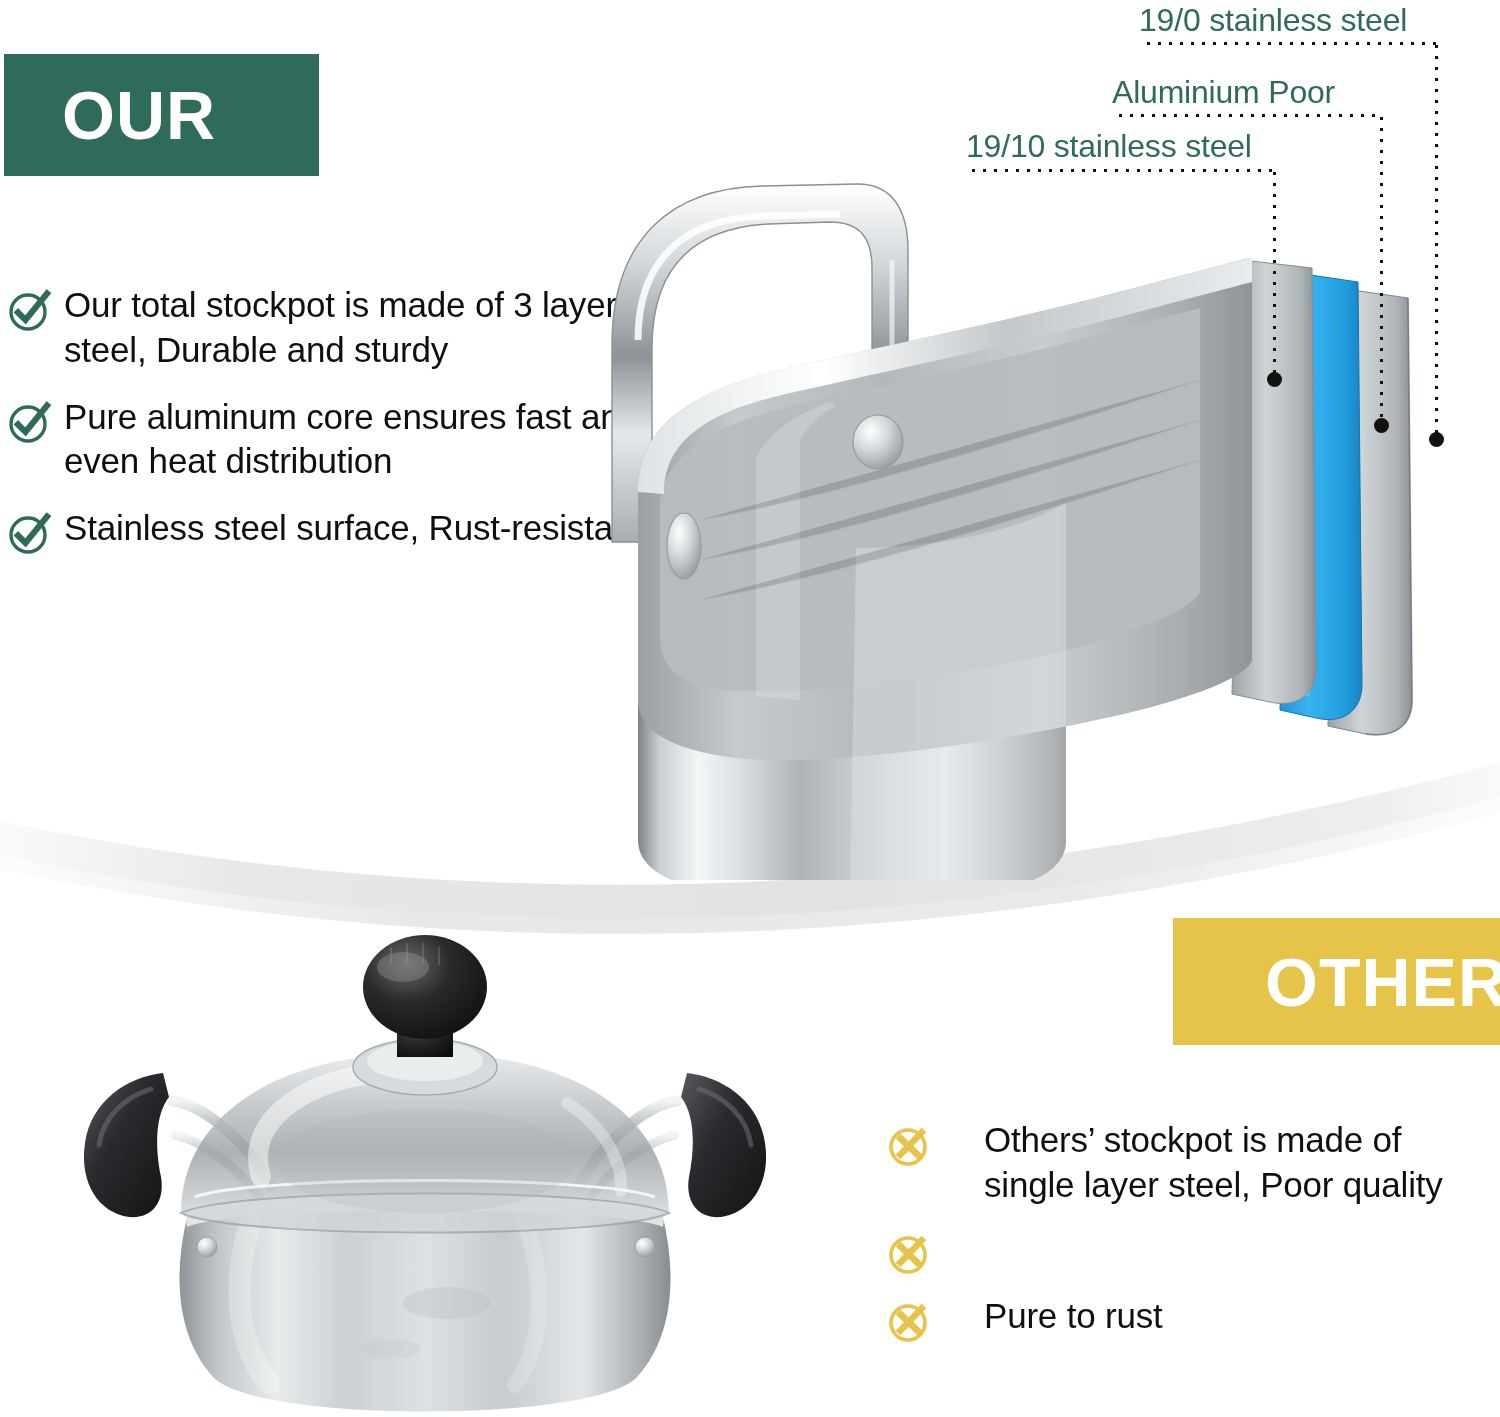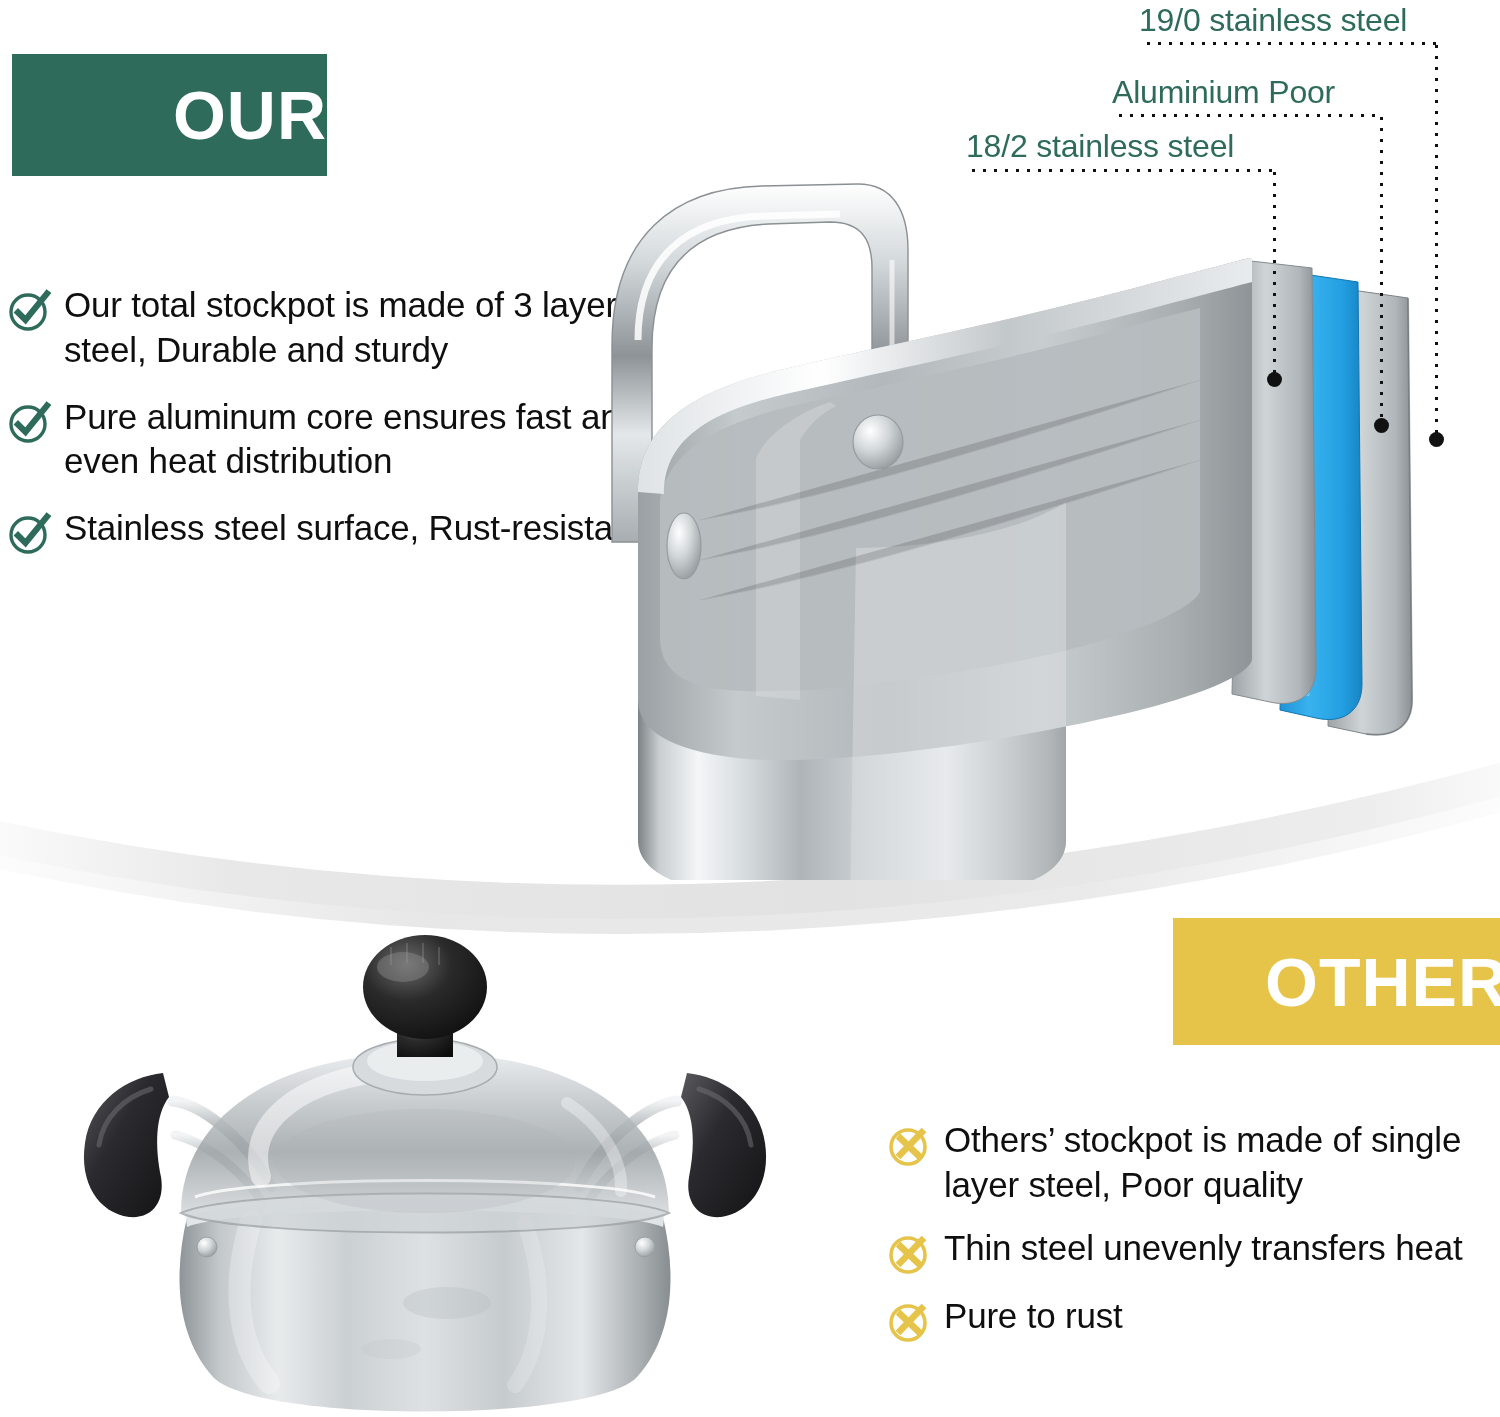--- a/index.html
+++ b/index.html
@@ -19,27 +19,26 @@
   }
 
   
   .banner {
     position: absolute;
     display: flex;
     align-items: center;
     box-sizing: border-box;
   }
   #our-banner {
-    left: 12px;
+    left: 4px;
     top: 54px;
     width: 315px;
     height: 122px;
     background: #2E6B5B;
     padding-left: 58px;
-    justify-content: flex-end;
   }
   #our-banner .banner-text {
     color: #ffffff;
     font-size: 68px;
     font-weight: 700;
     letter-spacing: 1px;
     line-height: 1;
   }
   #other-banner {
     left: 1173px;
@@ -62,21 +61,21 @@
     position: absolute;
   }
   #our-bullets { left: 6px; top: 283px; width: 645px; }
   #other-bullets { left: 886px; top: 1118px; width: 606px; }
 
   .bullet-row {
     display: flex;
     align-items: flex-start;
   }
   #our-bullets .bullet-row { margin-bottom: 22px; }
-  #other-bullets .bullet-row { margin-bottom: 18px; }
+  #other-bullets .bullet-row { margin-bottom: 18px; gap: 40px; }
 
   .bullet-icon {
     flex: 0 0 auto;
     width: 46px;
     height: 46px;
     margin-top: 4px;
     margin-right: 12px;
   }
   .bullet-icon svg { display: block; width: 46px; height: 46px; }
 
@@ -364,21 +363,21 @@
   </div>
 
   <div>
     <span id="callout-1" class="callout-label">Aluminium Poor</span>
     <div class="leader-h" style="left:1115px; top:113px; width:268px;"></div>
     <div class="leader-v" style="left:1379px; top:113px; height:312px;"></div>
     <div class="leader-dot" style="left:1374px; top:418px;"></div>
   </div>
 
   <div>
-    <span id="callout-2" class="callout-label">18/2 stainless steel</span>
+    <span id="callout-2" class="callout-label">19/10 stainless steel</span>
     <div class="leader-h" style="left:968px; top:168px; width:308px;"></div>
     <div class="leader-v" style="left:1272px; top:168px; height:210px;"></div>
     <div class="leader-dot" style="left:1267px; top:372px;"></div>
   </div>
 
   <div id="pot-bottom">
     <svg viewBox="0 0 740 492">
       <defs>
         <linearGradient id="potBodyGrad2" x1="0" y1="0" x2="1" y2="0">
           <stop offset="0%" stop-color="#8e9497"></stop>
@@ -488,21 +487,20 @@
     </div>
 
     <div class="bullet-row">
       <span class="bullet-icon">
         <svg viewBox="0 0 46 46">
           <circle cx="22" cy="25" r="17" fill="none" stroke="#E6C44A" stroke-width="3.6"></circle>
           <path d="M12 35 L38 8" fill="none" stroke="#E6C44A" stroke-width="6.6" stroke-linecap="butt"></path>
           <path d="M12 14 L34 35" fill="none" stroke="#E6C44A" stroke-width="6.6" stroke-linecap="butt"></path>
         </svg>
       </span>
-      <span class="bullet-text">Thin steel unevenly transfers heat</span>
     </div>
 
     <div class="bullet-row">
       <span class="bullet-icon">
         <svg viewBox="0 0 46 46">
           <circle cx="22" cy="25" r="17" fill="none" stroke="#E6C44A" stroke-width="3.6"></circle>
           <path d="M12 35 L38 8" fill="none" stroke="#E6C44A" stroke-width="6.6" stroke-linecap="butt"></path>
           <path d="M12 14 L34 35" fill="none" stroke="#E6C44A" stroke-width="6.6" stroke-linecap="butt"></path>
         </svg>
       </span>

